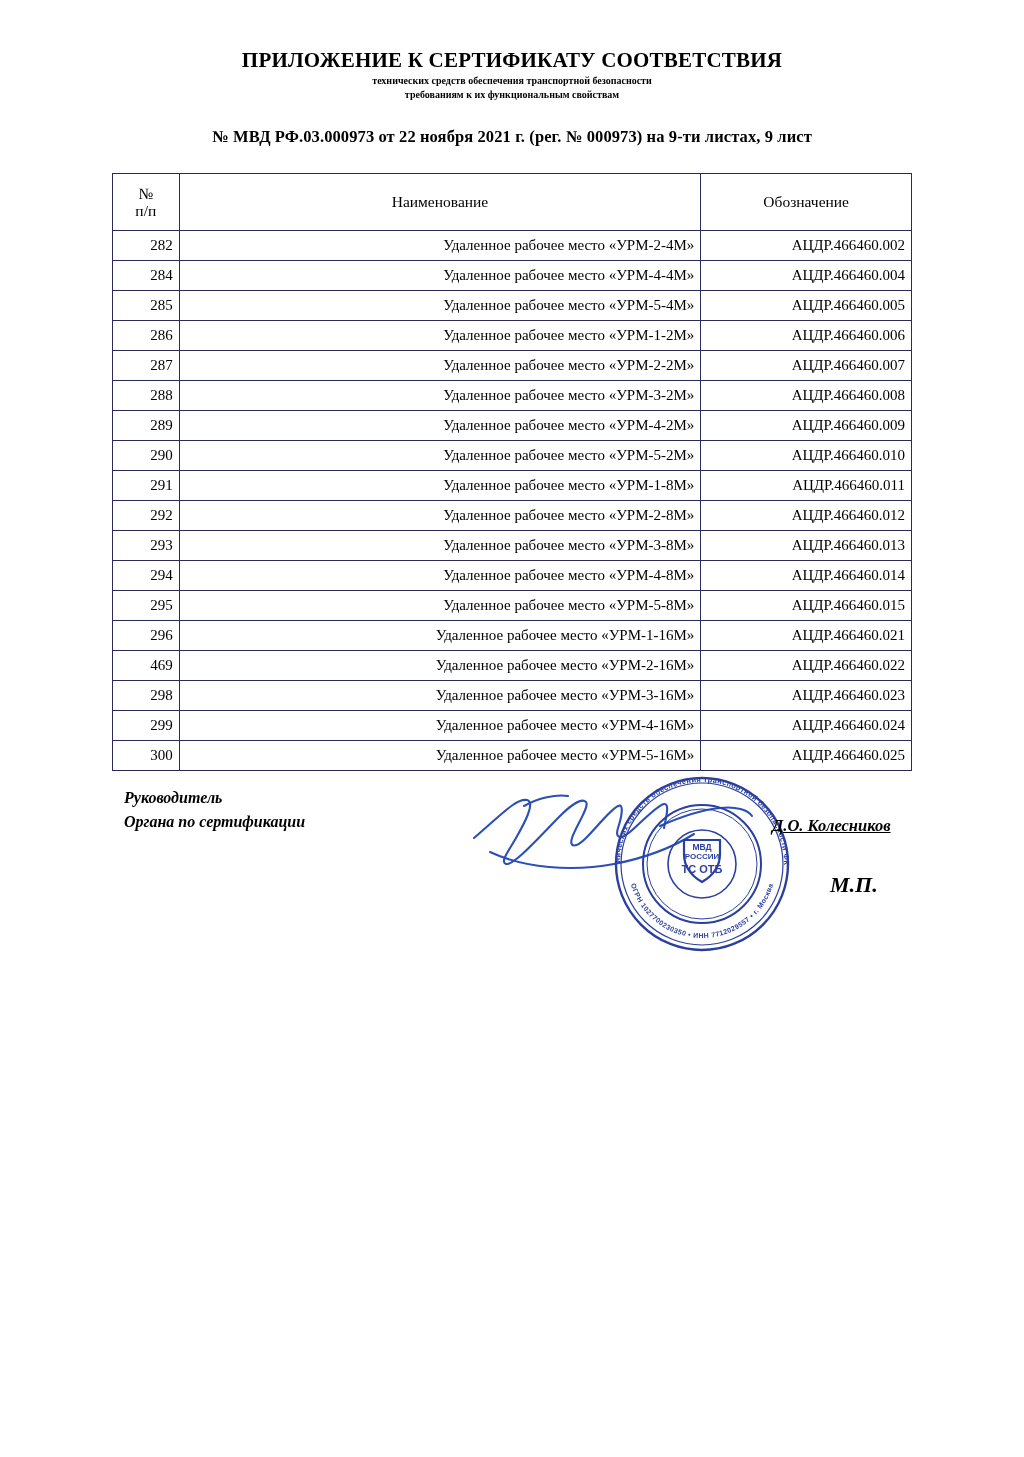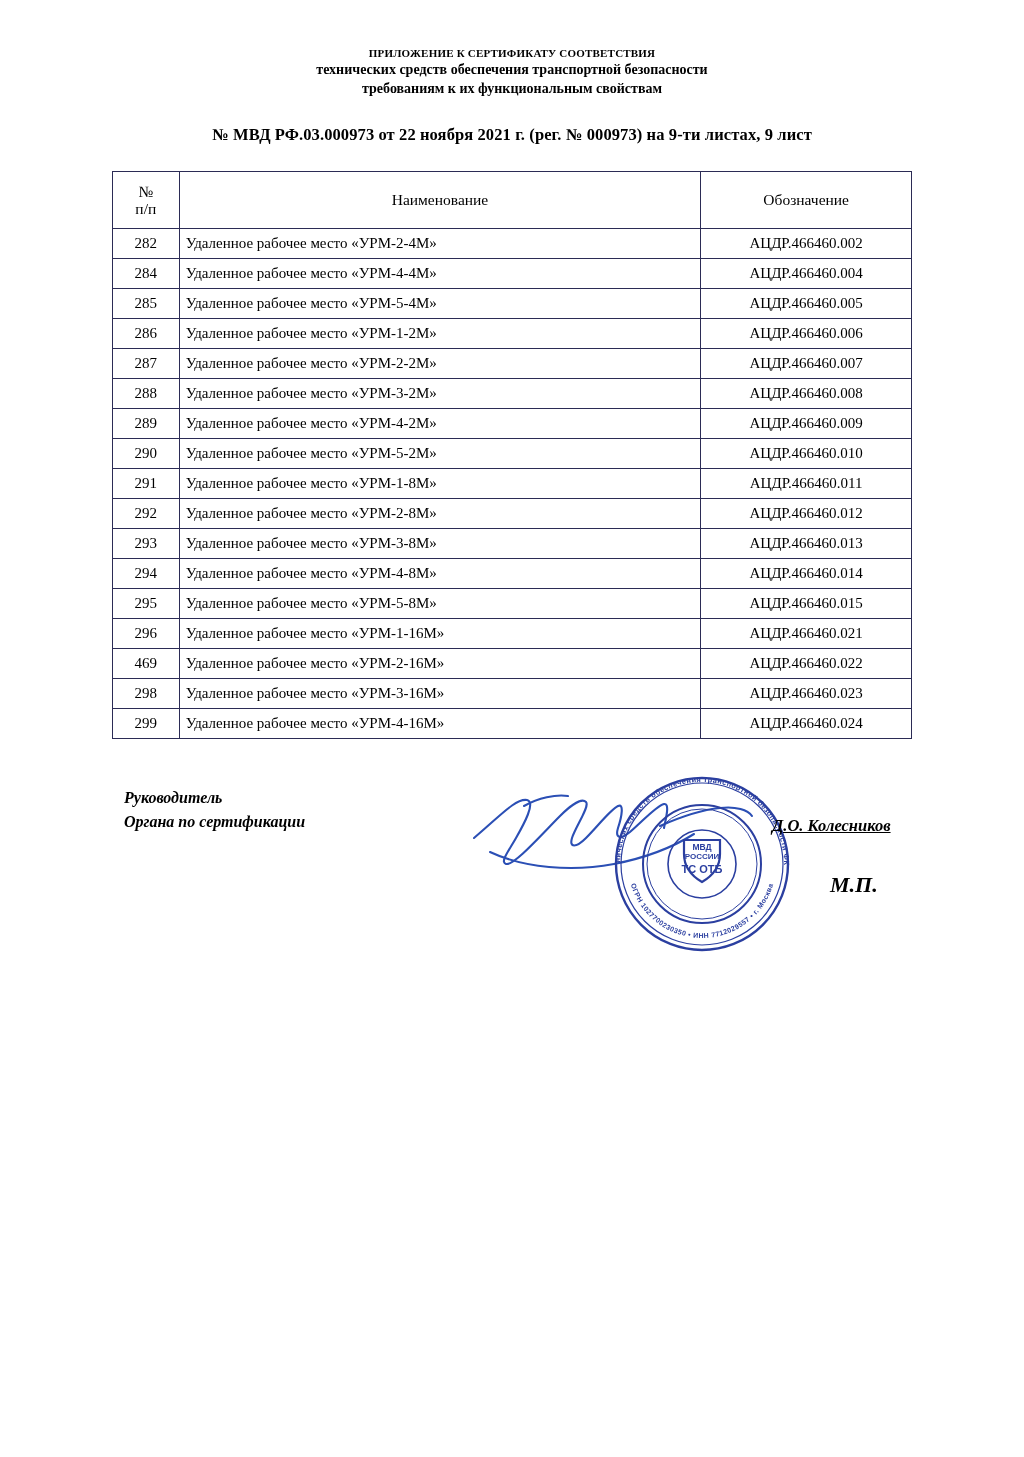--- a/index.html
+++ b/index.html
@@ -23,26 +23,26 @@
   }
 
   
   .header {
     margin-top: 46px;
     text-align: center;
     line-height: 1.35;
   }
   .header .title-main {
     font-weight: bold;
-    font-size: 11px;
+    font-size: 21px;
     letter-spacing: 0.2px;
   }
   .header .title-sub {
     font-weight: bold;
-    font-size: 14px;
+    font-size: 10px;
   }
 
   .cert-line {
     margin-top: 26px;
     text-align: center;
     font-weight: bold;
     font-size: 16.5px;
     letter-spacing: 0.1px;
   }
 
@@ -54,20 +54,21 @@
   table.cert-table {
     border-collapse: collapse;
     width: 100%;
     font-size: 15px;
   }
   table.cert-table th,
   table.cert-table td {
     border: 1px solid #2b2b55;
     padding: 2px 6px;
     vertical-align: middle;
+    text-align: right;
   }
   table.cert-table thead th {
     text-align: center;
     font-weight: normal;
     font-size: 15.5px;
     padding: 6px 4px;
     height: 44px;
   }
   th.col-num, td.col-num {
     width: 56px;
@@ -255,20 +256,25 @@
         </tr>
         <tr>
           <td class="col-num">298</td>
           <td class="col-name">Удаленное рабочее место «УРМ-3-16М»</td>
           <td class="col-desig">АЦДР.466460.023</td>
         </tr>
         <tr>
           <td class="col-num">299</td>
           <td class="col-name">Удаленное рабочее место «УРМ-4-16М»</td>
           <td class="col-desig">АЦДР.466460.024</td>
+        </tr>
+        <tr>
+          <td class="col-num">300</td>
+          <td class="col-name">Удаленное рабочее место «УРМ-5-16М»</td>
+          <td class="col-desig">АЦДР.466460.025</td>
         </tr>
       </tbody>
     </table>
   </div>
 
   <div class="sign-block">
     <div class="sign-role">
       <div>Руководитель</div>
       <div>Органа по сертификации</div>
     </div>

